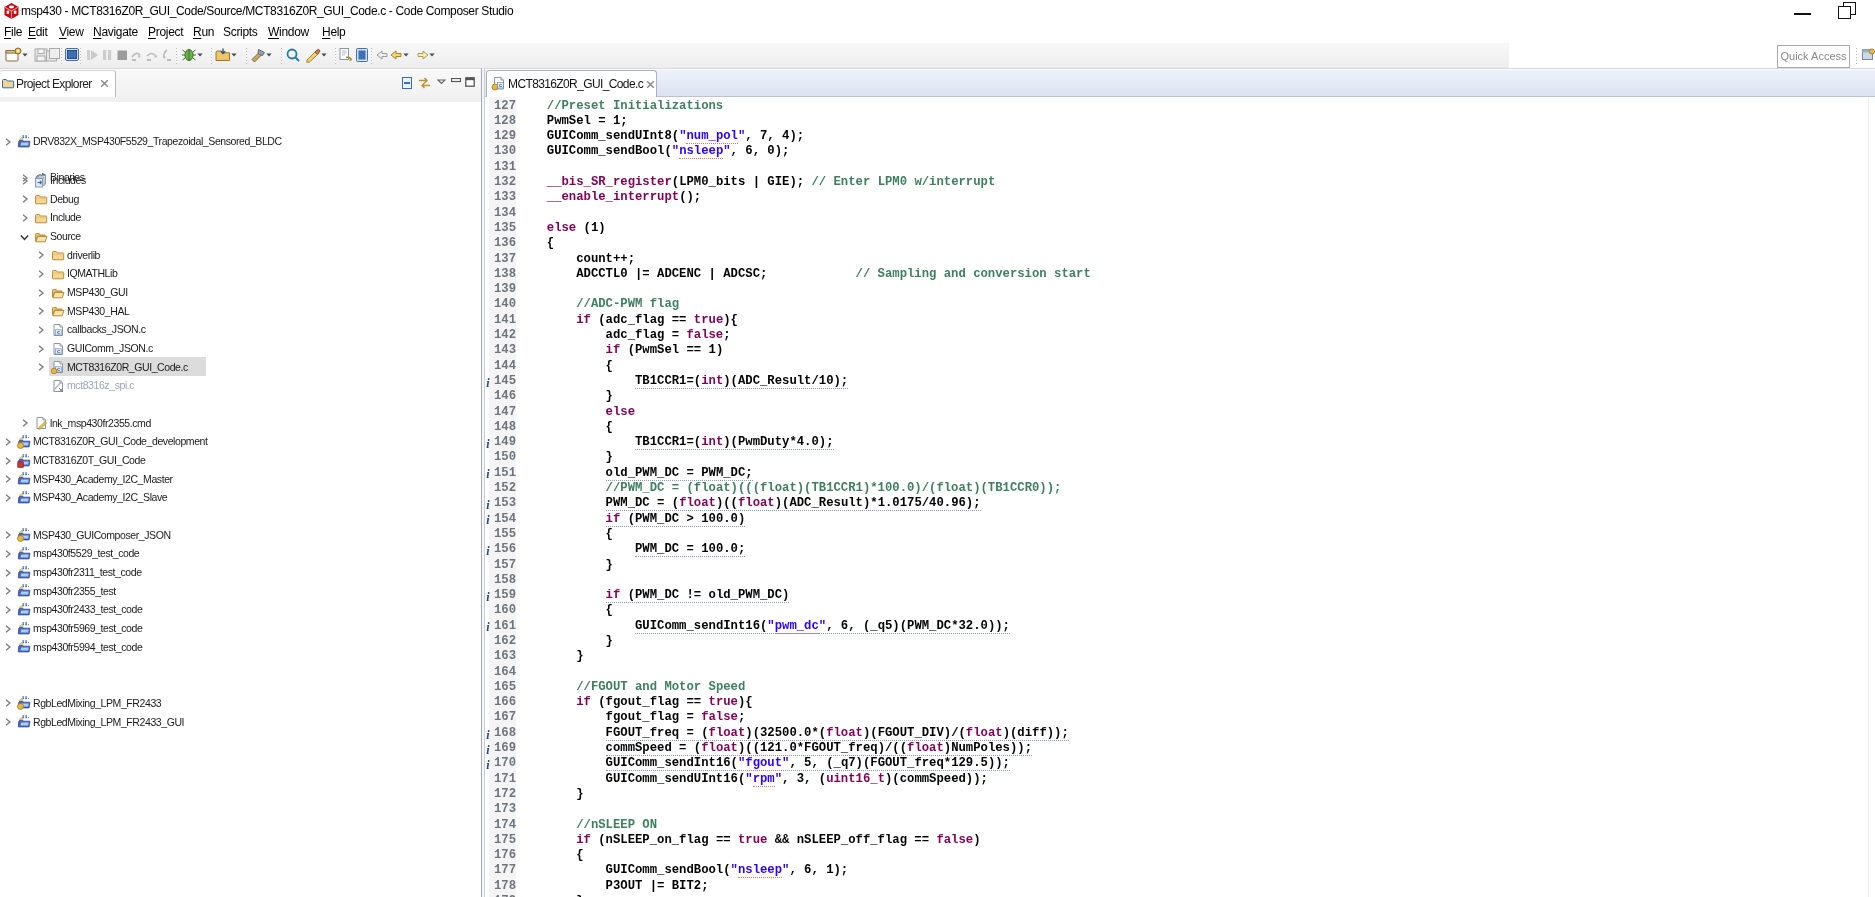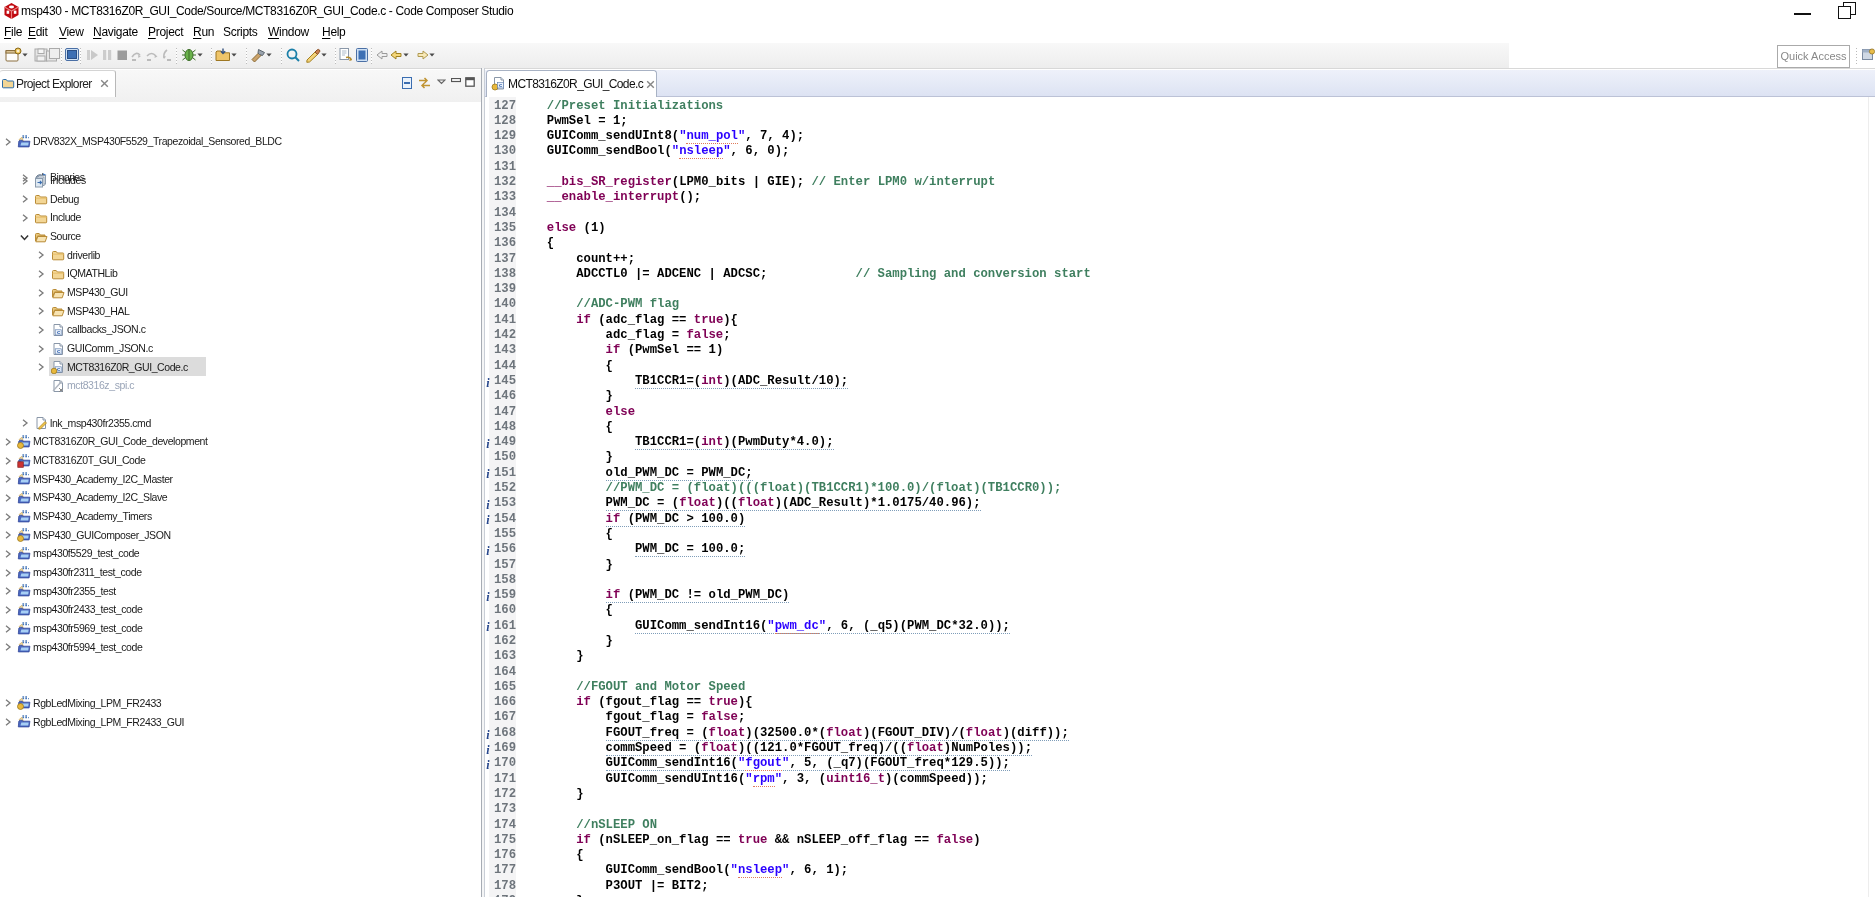--- a/index.html
+++ b/index.html
@@ -557,34 +557,20 @@
         </svg>
         <span class="tic" style="left:17px">
           <svg width="14" height="14" viewBox="0 0 14 14">
             <path d="M5.4 1 h5.8 M5.4 2.6 h6.6" stroke="#4878b8" stroke-width="1.3" stroke-dasharray="1.7 1.2" fill="none"></path>
             <path d="M2.2 4.4 L4.9 2.4 L7.2 8.6 L4.3 10.6 Z" fill="#f5e5b4" stroke="#caa24e" stroke-width="0.7"></path>
             <path d="M1.8 6.2 L3.2 5.2 L5.2 5.2 L5.8 6.2 L12.9 6.2 L12.1 11.9 L1.3 11.9 Z" fill="#4a68c0" stroke="#32479a" stroke-width="0.8"></path>
             <path d="M4.3 7.5 L11.7 7.5 L11.2 10.6 L3.5 10.6 Z" fill="#a8d0f5"></path>
           </svg>
         </span>
         <span class="tt" style="left:33px">MSP430_Academy_I2C_Slave</span>
-      </div>
-<div class="trow" style="top:410.74px">
-        <svg class="tar" style="left:4px" width="8" height="8" viewBox="0 0 8 8">
-          <path d="M2 0.8 L6 4 L2 7.2" fill="none" stroke="#7a7a7a" stroke-width="1.3"></path>
-        </svg>
-        <span class="tic" style="left:17px">
-          <svg width="14" height="14" viewBox="0 0 14 14">
-            <path d="M5.4 1 h5.8 M5.4 2.6 h6.6" stroke="#4878b8" stroke-width="1.3" stroke-dasharray="1.7 1.2" fill="none"></path>
-            <path d="M2.2 4.4 L4.9 2.4 L7.2 8.6 L4.3 10.6 Z" fill="#f5e5b4" stroke="#caa24e" stroke-width="0.7"></path>
-            <path d="M1.8 6.2 L3.2 5.2 L5.2 5.2 L5.8 6.2 L12.9 6.2 L12.1 11.9 L1.3 11.9 Z" fill="#4a68c0" stroke="#32479a" stroke-width="0.8"></path>
-            <path d="M4.3 7.5 L11.7 7.5 L11.2 10.6 L3.5 10.6 Z" fill="#a8d0f5"></path>
-          </svg>
-        </span>
-        <span class="tt" style="left:33px">MSP430_Academy_Timers</span>
       </div>
 <div class="trow" style="top:429.41px">
         <svg class="tar" style="left:4px" width="8" height="8" viewBox="0 0 8 8">
           <path d="M2 0.8 L6 4 L2 7.2" fill="none" stroke="#7a7a7a" stroke-width="1.3"></path>
         </svg>
         <span class="tic" style="left:17px">
           <svg width="14" height="14" viewBox="0 0 14 14">
             <path d="M5.4 1 h5.8 M5.4 2.6 h6.6" stroke="#4878b8" stroke-width="1.3" stroke-dasharray="1.7 1.2" fill="none"></path>
             <path d="M2.2 4.4 L4.9 2.4 L7.2 8.6 L4.3 10.6 Z" fill="#f5e5b4" stroke="#caa24e" stroke-width="0.7"></path>
             <path d="M1.8 6.2 L3.2 5.2 L5.2 5.2 L5.8 6.2 L12.9 6.2 L12.1 11.9 L1.3 11.9 Z" fill="#4a68c0" stroke="#32479a" stroke-width="0.8"></path>

